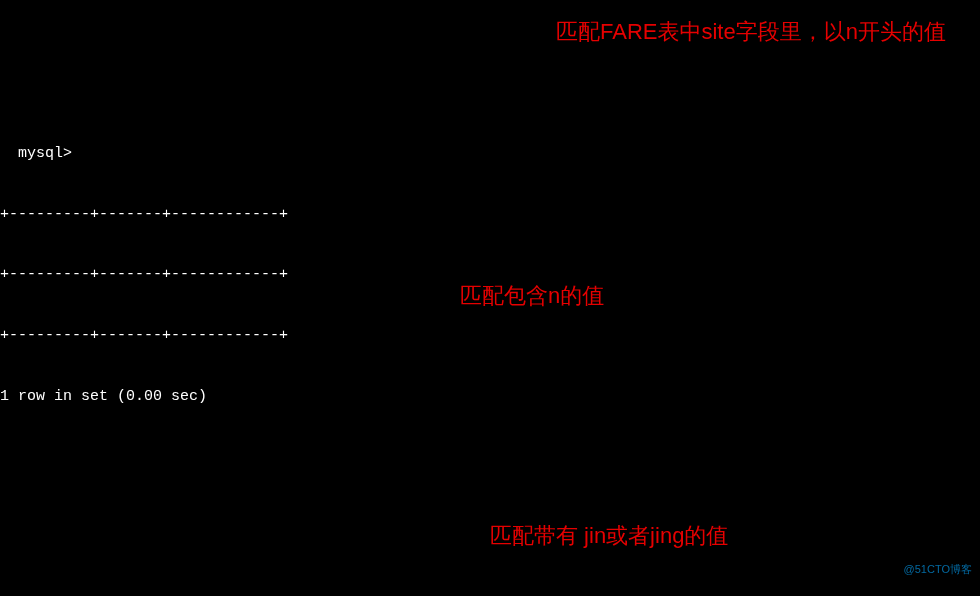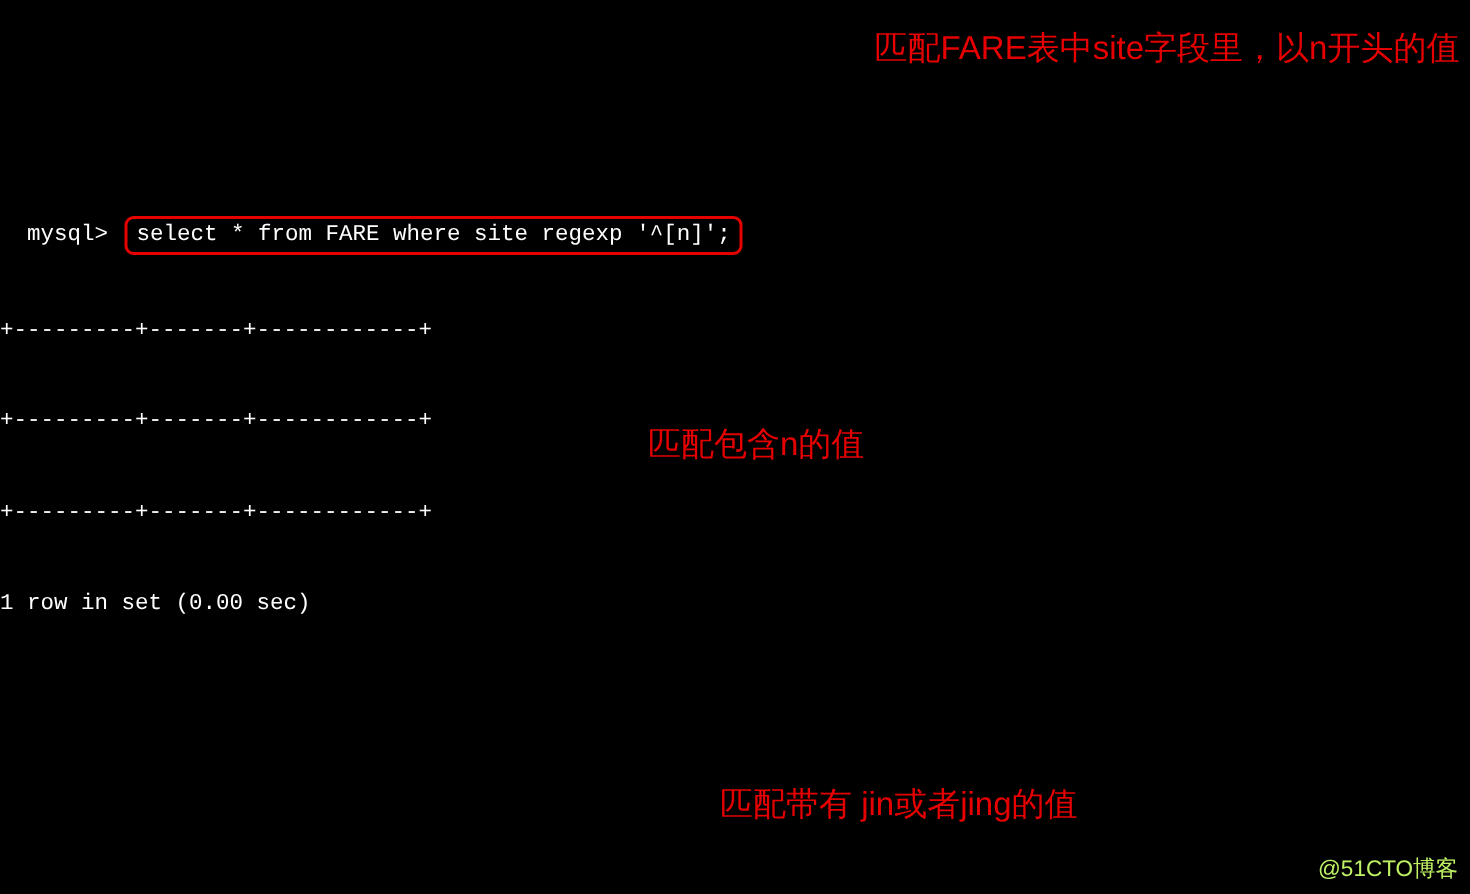--- a/index.html
+++ b/index.html
@@ -29,43 +29,42 @@
     .annot {
       position: absolute;
       color: #e60000;
       font-family: "Microsoft YaHei","PingFang SC",sans-serif;
       font-size: 22px;
       font-weight: 500;
       line-height: 1.45;
       max-width: 420px;
       white-space: normal;
     }
-    .annot1 { top: 16px; left: 556px; margin-left: 27px; }
-    .annot2 { top: 280px; left: 432px; }
-    .annot3 { top: 520px; left: 480px; }
+    .annot1 { top: 16px; left: 556px; }
+    .annot2 { top: 280px; left: 460px; }
+    .annot3 { top: 520px; left: 490px; }
     .watermark {
       position: absolute;
-      bottom: 6px;
+      bottom: 19px;
       right: 8px;
-      color: #bef264;
+      color: #0369a1;
       font-family: "Microsoft YaHei","PingFang SC",sans-serif;
-      font-size: 15px;
+      font-size: 11px;
     }
   </style>
 </head>
 <body>
 
 
 
 <div class="term">
   
   <div class="prompt-line">
     <span class="prompt">mysql&gt;</span>
     <span> </span>
-    <span class="boxed">select * from FARE where site regexp '^[n]';</span>
   </div>
   <span class="line">+---------+-------+------------+</span>
   <span class="line">+---------+-------+------------+</span>
   <span class="line">+---------+-------+------------+</span>
   <span class="line">1 row in set (0.00 sec)</span>
   <span class="line"> </span>
 
   
   
   

